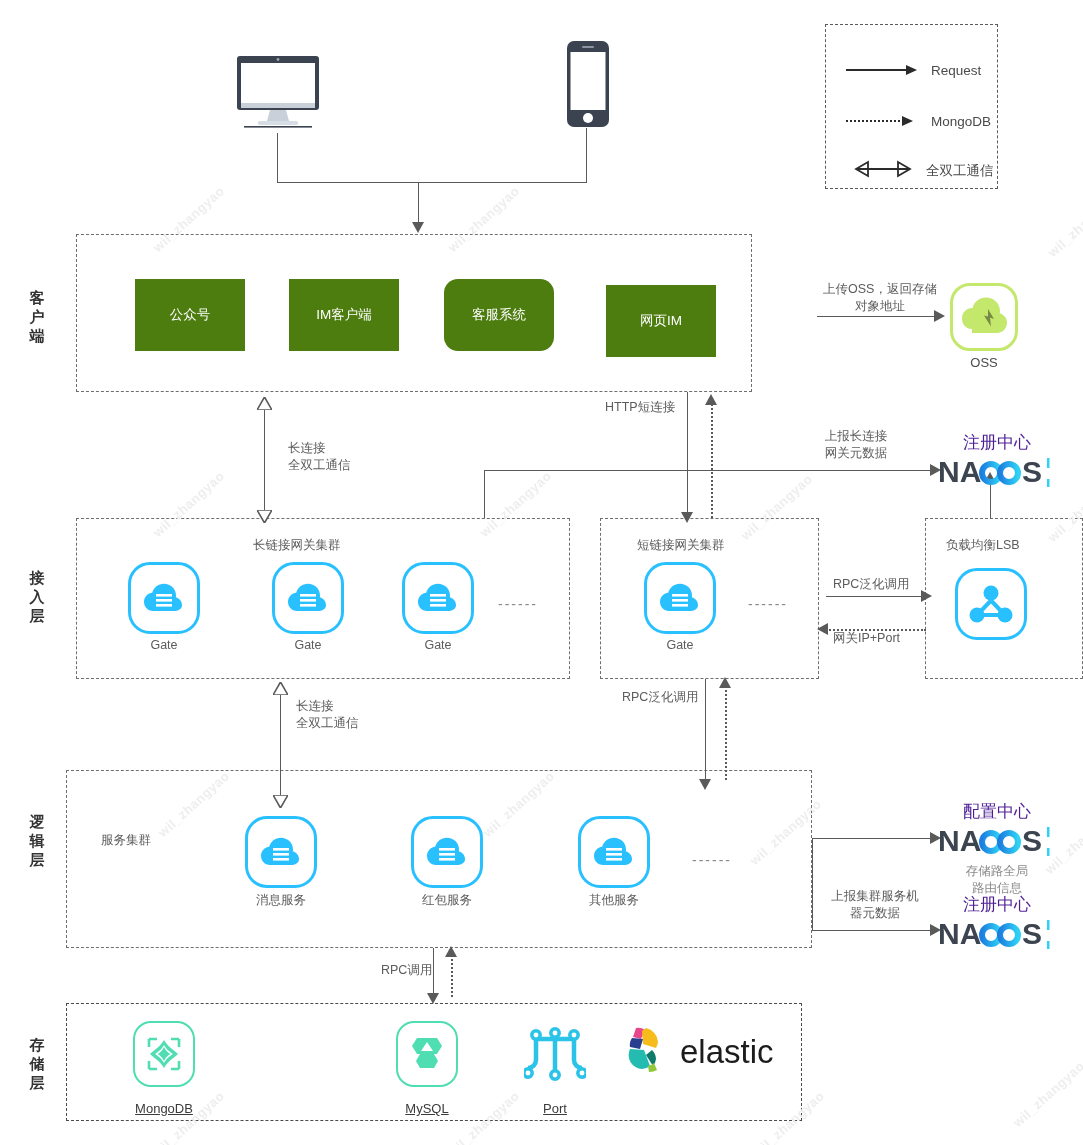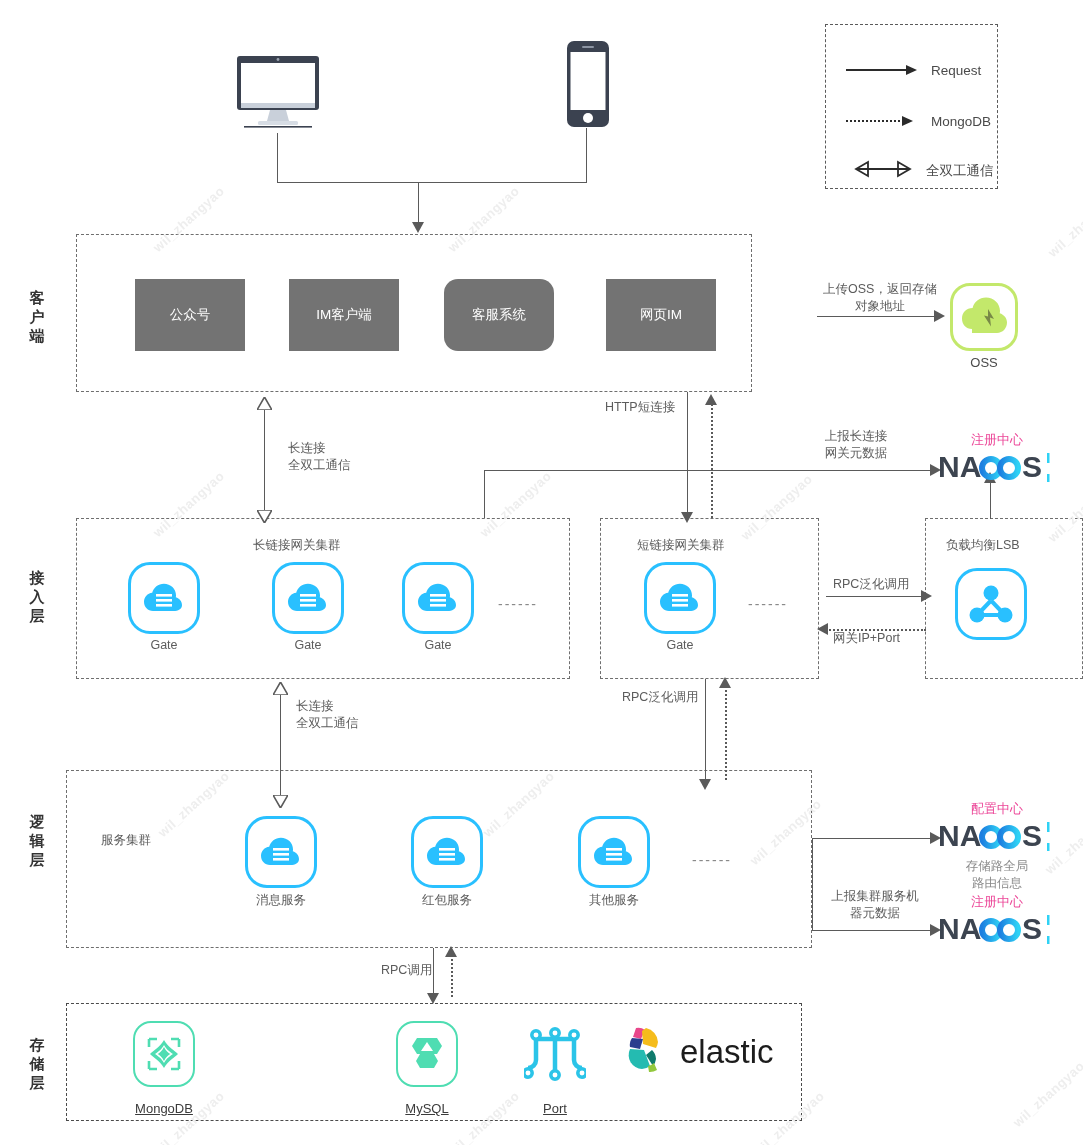--- a/index.html
+++ b/index.html
@@ -71,21 +71,21 @@
     z-index: 12;
   }
   .group-label {
     position: absolute;
     font-size: 12.5px; color: #5c5c5c; white-space: nowrap; z-index: 12;
   }
 
   
   .client-card {
     position: absolute; width: 110px; height: 72px;
-    background: #737373;
+    background: #4d7c0f;
     display: flex; align-items: center; justify-content: center;
     color: #ffffff; font-size: 13.5px; z-index: 10;
   }
 
   
   .node { position: absolute; z-index: 10; text-align: center; }
   .node-icon {
     width: 72px; height: 72px; margin: 0 auto;
     border: 3.2px solid #29c0ff; border-radius: 22px;
     display: flex; align-items: center; justify-content: center;
@@ -134,21 +134,21 @@
   .edge-label {
     position: absolute; font-size: 12.5px; color: #5c5c5c;
     line-height: 1.35; text-align: center; white-space: nowrap; z-index: 12;
   }
 
   
   .tri-hollow { position: absolute; z-index: 9; }
 
   
   .nacos { position: absolute; z-index: 10; }
-  .nacos-cap { font-size: 13px; color: #ec4899; text-align: center; white-space: nowrap; }
+  .nacos-cap { font-size: 17px; color: #4c1d95; text-align: center; white-space: nowrap; }
   .nacos-sub { font-size: 12.5px; color: #8a8a8a; text-align: center; line-height:1.35; white-space: nowrap; }
 
   
   #oss { position: absolute; left: 950px; top: 283px; z-index: 10; text-align: center; }
   #oss .oss-icon {
     width: 68px; height: 68px; border: 3.4px solid #c3e86b; border-radius: 20px;
     display:flex; align-items:center; justify-content:center; margin: 0 auto;
   }
   #oss .oss-label { margin-top: 4px; font-size: 13px; color: #4a4a4a; }
 
@@ -214,21 +214,21 @@
   <div class="ar-down" style="left:412px; top:222px;"></div>
 
   <div class="layer-title-v" style="left: 26px; top: 288px; white-space: pre;">客
 户
 端</div>
   <div class="layer-box" id="client-box" style="left:76px; top:234px; width:676px; height:158px;"></div>
 
   <div class="client-card" style="left:135px; top:279px;">公众号</div>
   <div class="client-card" style="left:289px; top:279px;">IM客户端</div>
   <div class="client-card" style="left:444px; top:279px;border-radius:14px;">客服系统</div>
-  <div class="client-card" style="left:606px; top:279px;">网页IM</div>
+  <div class="client-card" style="left:606px; top:285px;">网页IM</div>
 
   <div class="ln-h" style="left:817px; top:316px; width:120px;"></div>
   <div class="ar-right" style="left:934px; top:310px;"></div>
   <div class="edge-label" style="left:810px; top:281px; width:140px;">
     <span>上传OSS，返回存储</span><br>
     <span>对象地址</span>
   </div>
   <div class="ln-v" style="left:752px; top:316px; height:0px;"></div>
 
   <div id="oss">

